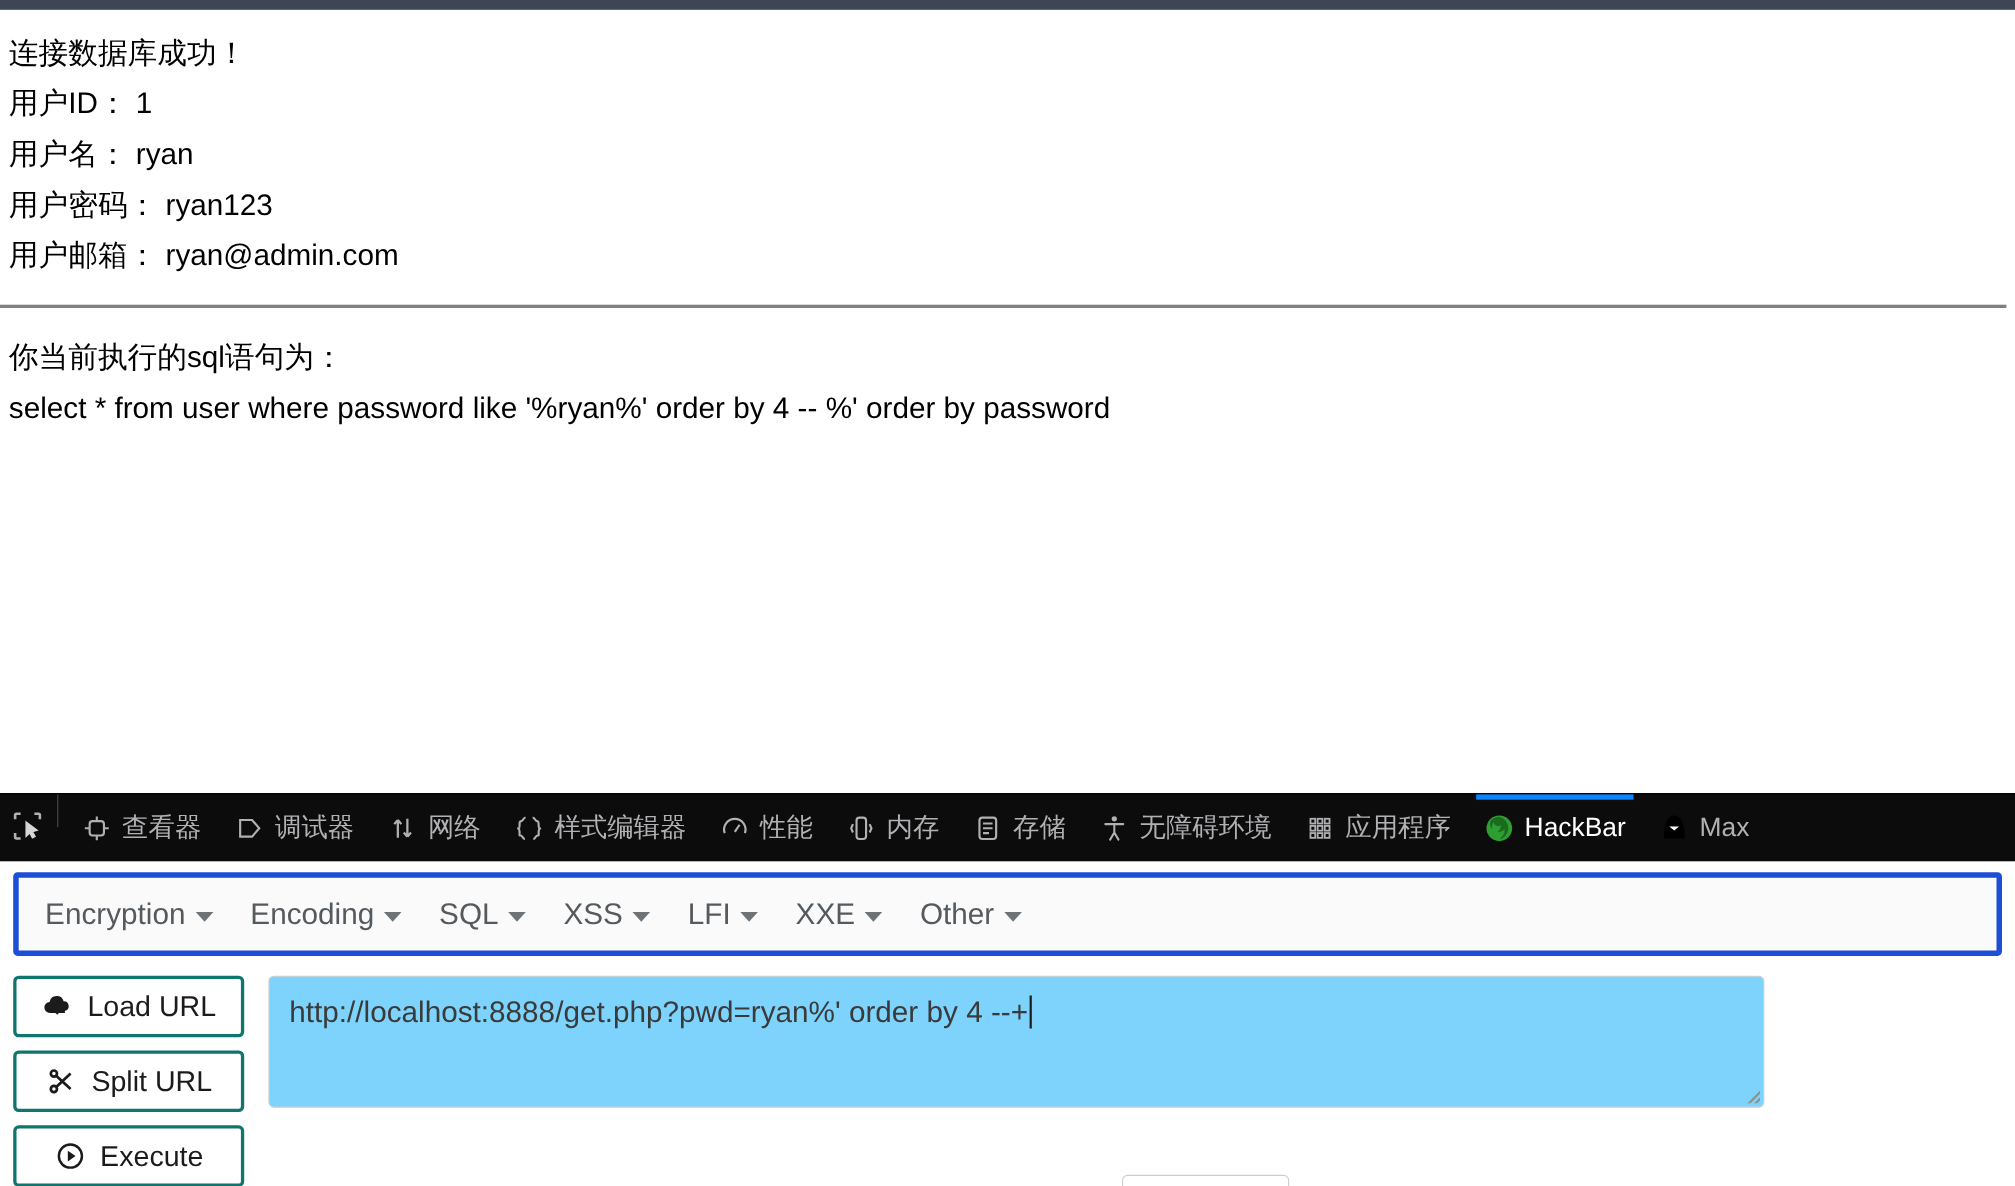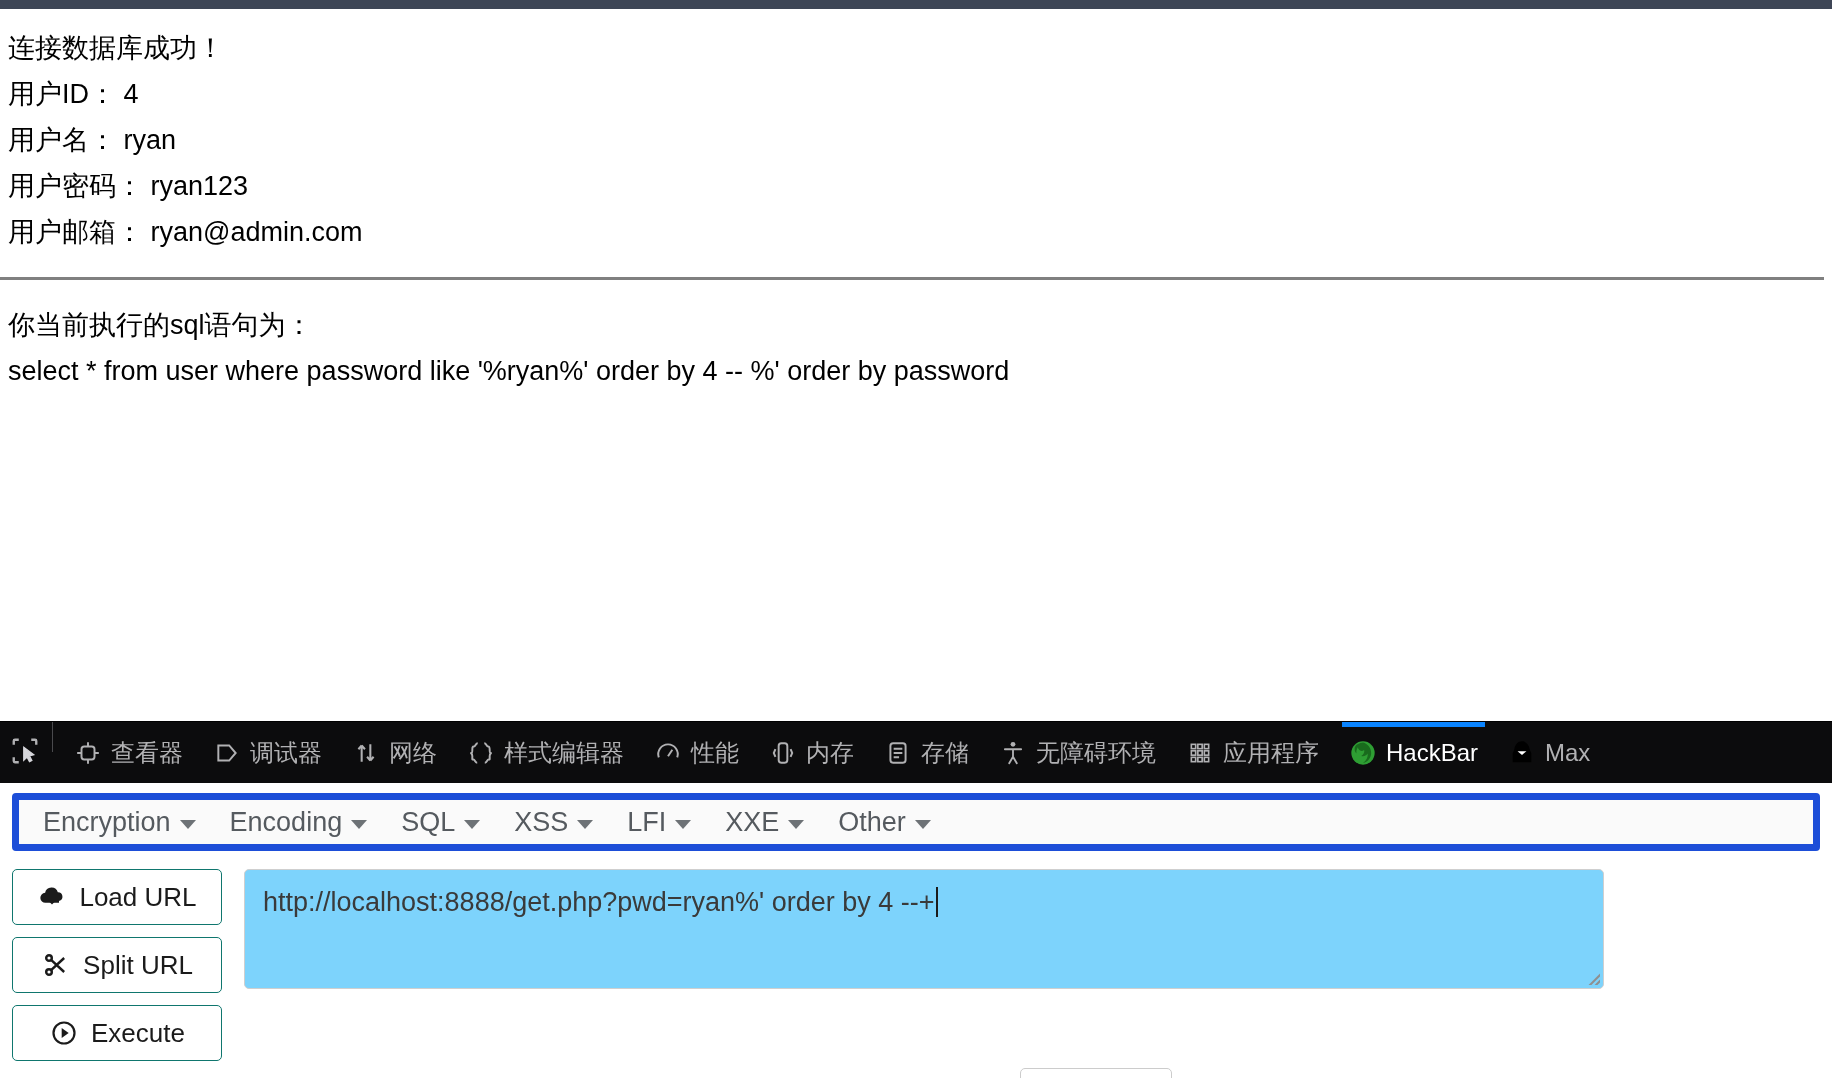--- a/index.html
+++ b/index.html
@@ -82,24 +82,24 @@
   .dt-tab .dt-label { line-height: 1; }
 
   
   #hackbar-panel {
     position: absolute; left: 0; top: 783px;
     width: 1832px; height: 295px;
     background: #ffffff;
     padding: 10px 12px 0 12px;
   }
   #hackbar-menubar {
-    border: 7px solid #1d4ed8;
+    border: 5px solid #1d4ed8;
     background: #fafafa;
     border-radius: 4px;
-    height: 58px;
+    height: 76px;
     display: flex; align-items: center;
     padding: 0 10px;
     gap: 6px;
   }
   .hb-menu-item {
     display: flex; align-items: center; gap: 9px;
     padding: 6px 14px;
     font-size: 27px;
     color: #555a5f;
     white-space: nowrap;
@@ -119,21 +119,21 @@
     display: flex;
     align-items: flex-start;
     gap: 22px;
   }
   #hb-buttons {
     display: flex; flex-direction: column; gap: 12px;
     width: 210px; flex: 0 0 auto;
   }
   .hb-button {
     height: 56px;
-    border: 1px solid #0f766e;
+    border: 3px solid #0f766e;
     border-radius: 5px;
     background: #ffffff;
     display: flex; align-items: center; justify-content: center;
     gap: 12px;
     font-size: 26px;
     color: #1b1b1b;
     white-space: nowrap;
   }
   .hb-button .hb-ico {
     display: inline-flex; align-items: center; justify-content: center;
@@ -188,21 +188,21 @@
     background: #ffffff;
   }
 </style>
 </head>
 <body>
 
 <div id="top-strip"></div>
 
 <div id="page-content">
   <div class="page-line">连接数据库成功！</div>
-  <div class="page-line">用户ID： 4</div>
+  <div class="page-line">用户ID： 1</div>
   <div class="page-line">用户名： ryan</div>
   <div class="page-line">用户密码： ryan123</div>
   <div class="page-line">用户邮箱： ryan@admin.com</div>
 
   <hr id="page-rule">
 
   <div class="sql-block">
     <div class="page-line">你当前执行的sql语句为：</div>
     <div class="page-line">select * from user where password like '%ryan%' order by 4 -- %' order by password</div>
   </div>

